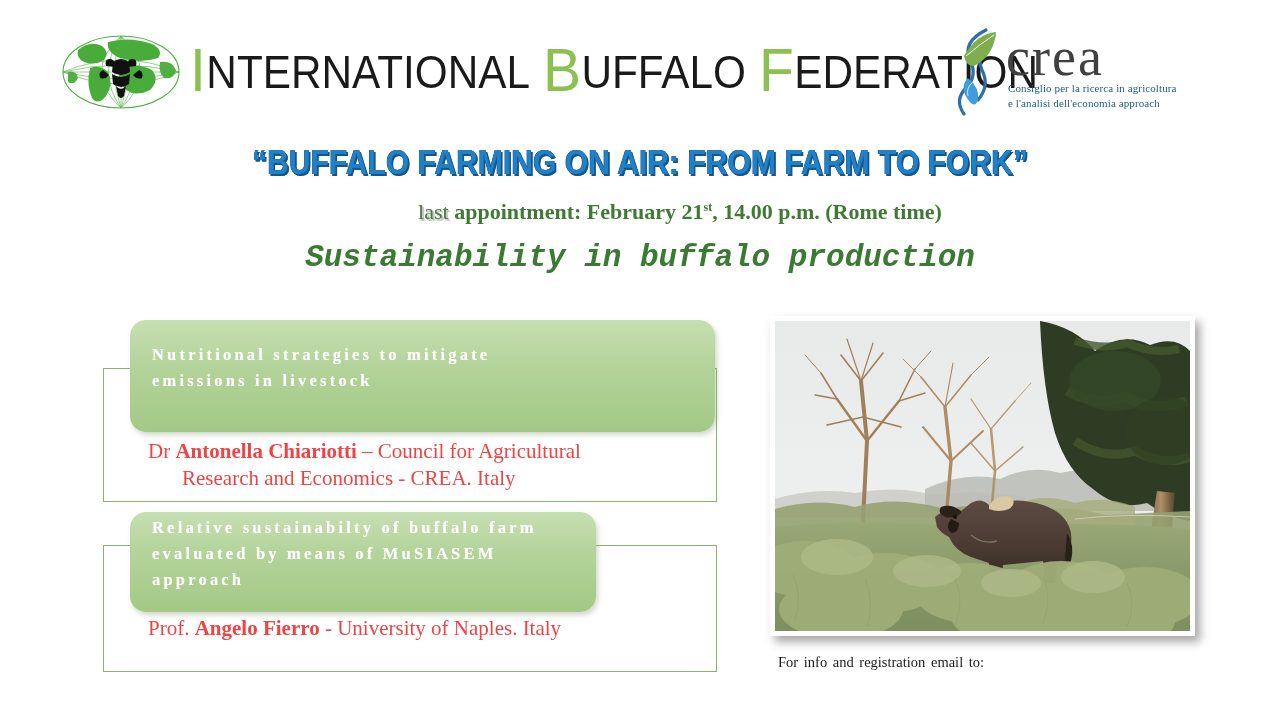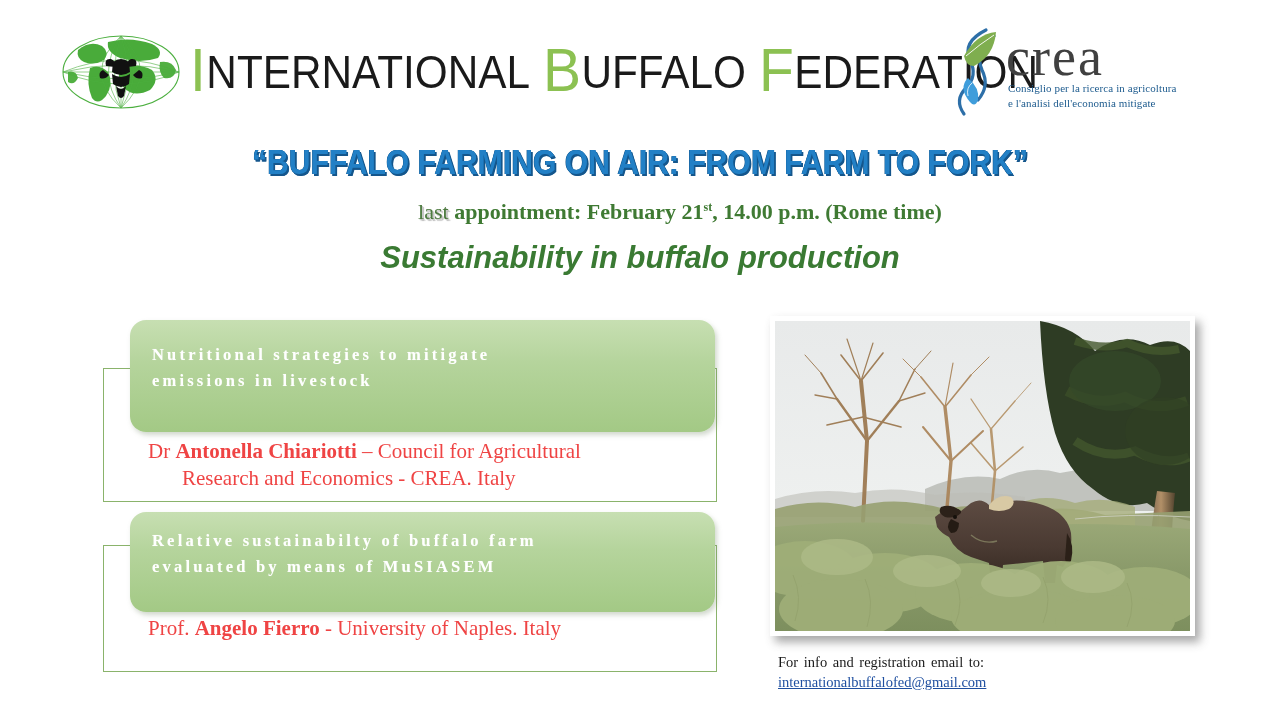--- a/index.html
+++ b/index.html
@@ -115,21 +115,21 @@
     text-shadow: 1px 1px 0 #c9c9c9, 2px 2px 1px #bdbdbd;
   }
   #subtitle .bold { font-weight: bold; }
   #subtitle sup { font-size: 12px; vertical-align: super; }
 
   #session-title {
     position: absolute;
     left: 0; top: 240px;
     width: 1280px;
     text-align: center;
-    font-family: Liberation Sans, sans-serif;
+    font-family: Liberation Mono, monospace;
     font-style: italic;
     font-weight: bold;
     font-size: 31px;
     color: #3a7a33;
     white-space: nowrap;
   }
 
   
   .outline-box {
     position: absolute;
@@ -151,21 +151,21 @@
     font-size: 16.5px;
     letter-spacing: 3.2px;
     line-height: 26px;
     padding: 0 0 17px 22px;
     box-sizing: border-box;
     display: flex;
     align-items: center;
     text-shadow: 0 0 1px rgba(255,255,255,0.4);
   }
   #topic-box-1 { left: 130px; top: 320px; width: 585px; height: 112px; }
-  #topic-box-2 { left: 130px; top: 512px; width: 585px; height: 100px; }
+  #topic-box-2 { left: 130px; top: 512px; width: 466px; height: 100px; }
   .topic-box .line { display: block; }
 
   
   .speaker {
     position: absolute;
     font-family: "Liberation Serif", serif;
     font-size: 21px;
     color: #ef4444;
     line-height: 27px;
   }
@@ -265,21 +265,21 @@
     <svg id="crea-mark" viewBox="0 0 62 92" xmlns="http://www.w3.org/2000/svg">
       <path d="M38 4 Q14 16 22 34 Q30 50 18 62 Q6 74 16 88" fill="none" stroke="#2d6fa8" stroke-width="3.2" stroke-linecap="round"></path>
       <path d="M46 10 Q26 26 34 44 Q42 60 30 74" fill="none" stroke="#2d6fa8" stroke-width="3.2" stroke-linecap="round"></path>
       <path d="M16 30 Q28 8 48 6 Q46 30 26 40 Q18 40 16 30 Z" fill="#7fae4f"></path>
       <path d="M18 30 Q32 18 46 9" fill="none" stroke="#ffffff" stroke-width="1" opacity="0.9"></path>
       <path d="M22 76 Q10 62 20 52 Q32 62 30 74 Q27 82 22 76 Z" fill="#3f9ddb"></path>
       <path d="M20 70 Q18 62 24 57" fill="none" stroke="#ffffff" stroke-width="1" opacity="0.8"></path>
     </svg>
     <div id="crea-word">crea</div>
     <div class="crea-tag" id="crea-tag1">Consiglio per la ricerca in agricoltura</div>
-    <div class="crea-tag" id="crea-tag2">e  l'analisi  dell'economia  mitigate</div>
+    <div class="crea-tag" id="crea-tag2">e  l'analisi  dell'economia  approach</div>
   </div>
 </div>
 
 <div id="main-title">“BUFFALO  FARMING  ON  AIR:  FROM  FARM  TO  FORK”</div>
 
 <div id="subtitle">
   <span class="last-word">last</span><span class="bold"> appointment: </span><span class="bold">February 21</span><sup class="bold">st</sup><span class="bold">, 14.00 p.m. (Rome time)</span>
 </div>
 
 <div id="session-title">Sustainability in buffalo production</div>
@@ -296,20 +296,21 @@
 
 <div class="speaker" id="speaker-1">
   <span>Dr </span><b>Antonella Chiariotti</b><span> – Council for Agricultural</span>
   <span class="l2">Research and Economics - CREA. Italy</span>
 </div>
 
 <div class="topic-box" id="topic-box-2">
   <div>
     <span class="line">Relative  sustainabilty  of  buffalo  farm</span>
     <span class="line">evaluated  by  means  of  MuSIASEM</span>
+    <span class="line">approach</span>
   </div>
 </div>
 
 <div class="speaker" id="speaker-2">
   <span>Prof. </span><b>Angelo Fierro</b><span> - University of Naples. Italy</span>
 </div>
 
 <div id="photo-frame">
   <div id="photo">
     <svg viewBox="0 0 415 310" preserveAspectRatio="none" xmlns="http://www.w3.org/2000/svg">
@@ -426,14 +427,13 @@
         <path d="M180 304 Q190 280 180 258"></path>
           <path d="M268 302 Q278 278 268 256"></path>
         <path d="M352 306 Q362 282 352 262"></path>
       </g>
     </svg>
   </div>
 </div>
 
 <div id="contact">
   <span>For info  and registration   email  to:</span>
-  <a id="contact-email" href="#">internationalbuffalofed@gmail.com</a>
 </div>
 
 </body></html>

